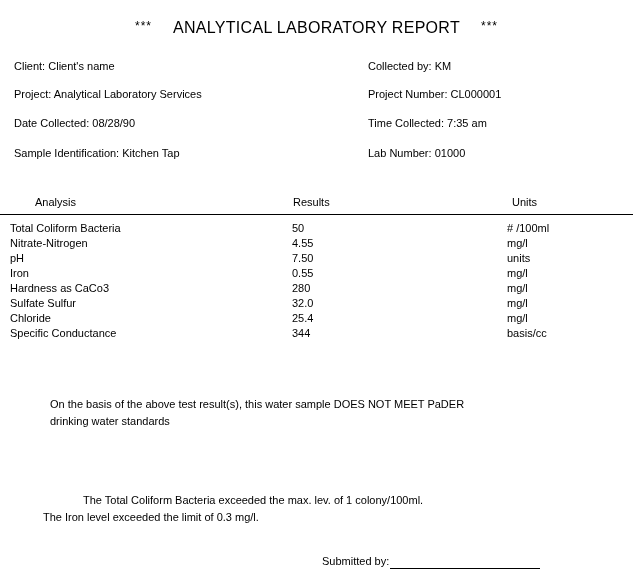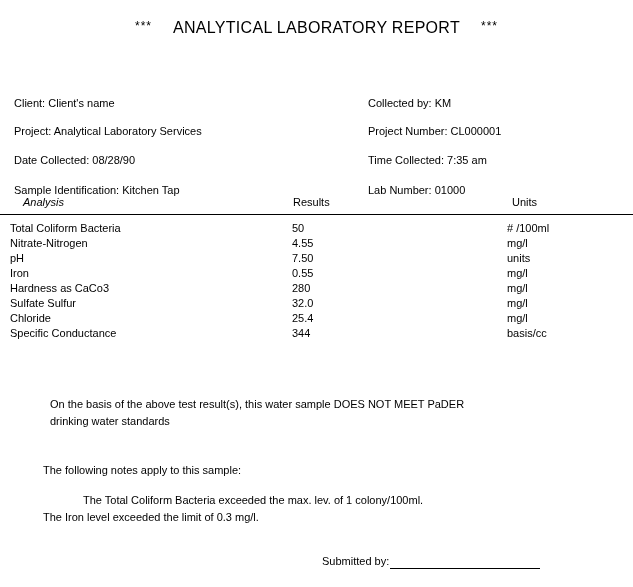--- a/index.html
+++ b/index.html
@@ -18,26 +18,26 @@
   
   .title-row {
     position: absolute;
     top: 19px; left: 0; width: 633px;
     display: flex; justify-content: center; align-items: flex-start; gap: 21px;
   }
   .title-text { font-size: 16px; letter-spacing: 0.3px; }
   .title-stars { font-size: 12px; letter-spacing: 1px; }
 
   
-  .meta-row { position: absolute; left: 0; width: 633px; height: 14px; margin-top: 37px; }
+  .meta-row { position: absolute; left: 0; width: 633px; height: 14px; }
   .meta-left  { position: absolute; left: 14px; }
   .meta-right { position: absolute; left: 368px; }
 
   
-  .thead-analysis { position: absolute; left: 23px;  top: 196px; font-style: italic; }
+  .thead-analysis { position: absolute; left: 35px;  top: 196px; }
   .thead-results  { position: absolute; left: 293px; top: 196px; }
   .thead-units    { position: absolute; left: 512px; top: 196px; }
   .table-rule {
     position: absolute; top: 214px; left: 0; width: 633px;
     border-top: 1.5px solid #000000; height: 0;
   }
   .table-rows { position: absolute; top: 222px; left: 0; width: 633px; }
   .trow { position: relative; height: 15px; text-decoration: underline; }
   .trow .c-analysis { position: absolute; left: 10px;  white-space: nowrap; }
   .trow .c-result   { position: absolute; left: 292px; white-space: nowrap; }
@@ -127,21 +127,20 @@
     <div class="trow">
       <span class="c-analysis">Specific Conductance</span>
       <span class="c-result">344</span>
       <span class="c-units">basis/cc</span>
     </div>
   </div>
 
   <div class="summary-line1">On the basis of the above test result(s), this water sample DOES NOT MEET PaDER</div>
   <div class="summary-line2">drinking water standards</div>
 
-  <div class="notes-intro">The following notes apply to this sample:</div>
   <div class="note-item-1">The Total Coliform Bacteria exceeded the max. lev. of 1 colony/100ml.</div>
   <div class="note-item-2">The Iron level exceeded the limit of 0.3 mg/l.</div>
 
   <span class="sig-label">Submitted by:</span>
   <div class="sig-line"></div>
   <span class="sig-role">Laboratory Manager</span>
 
 </div>
 
 </body></html>

